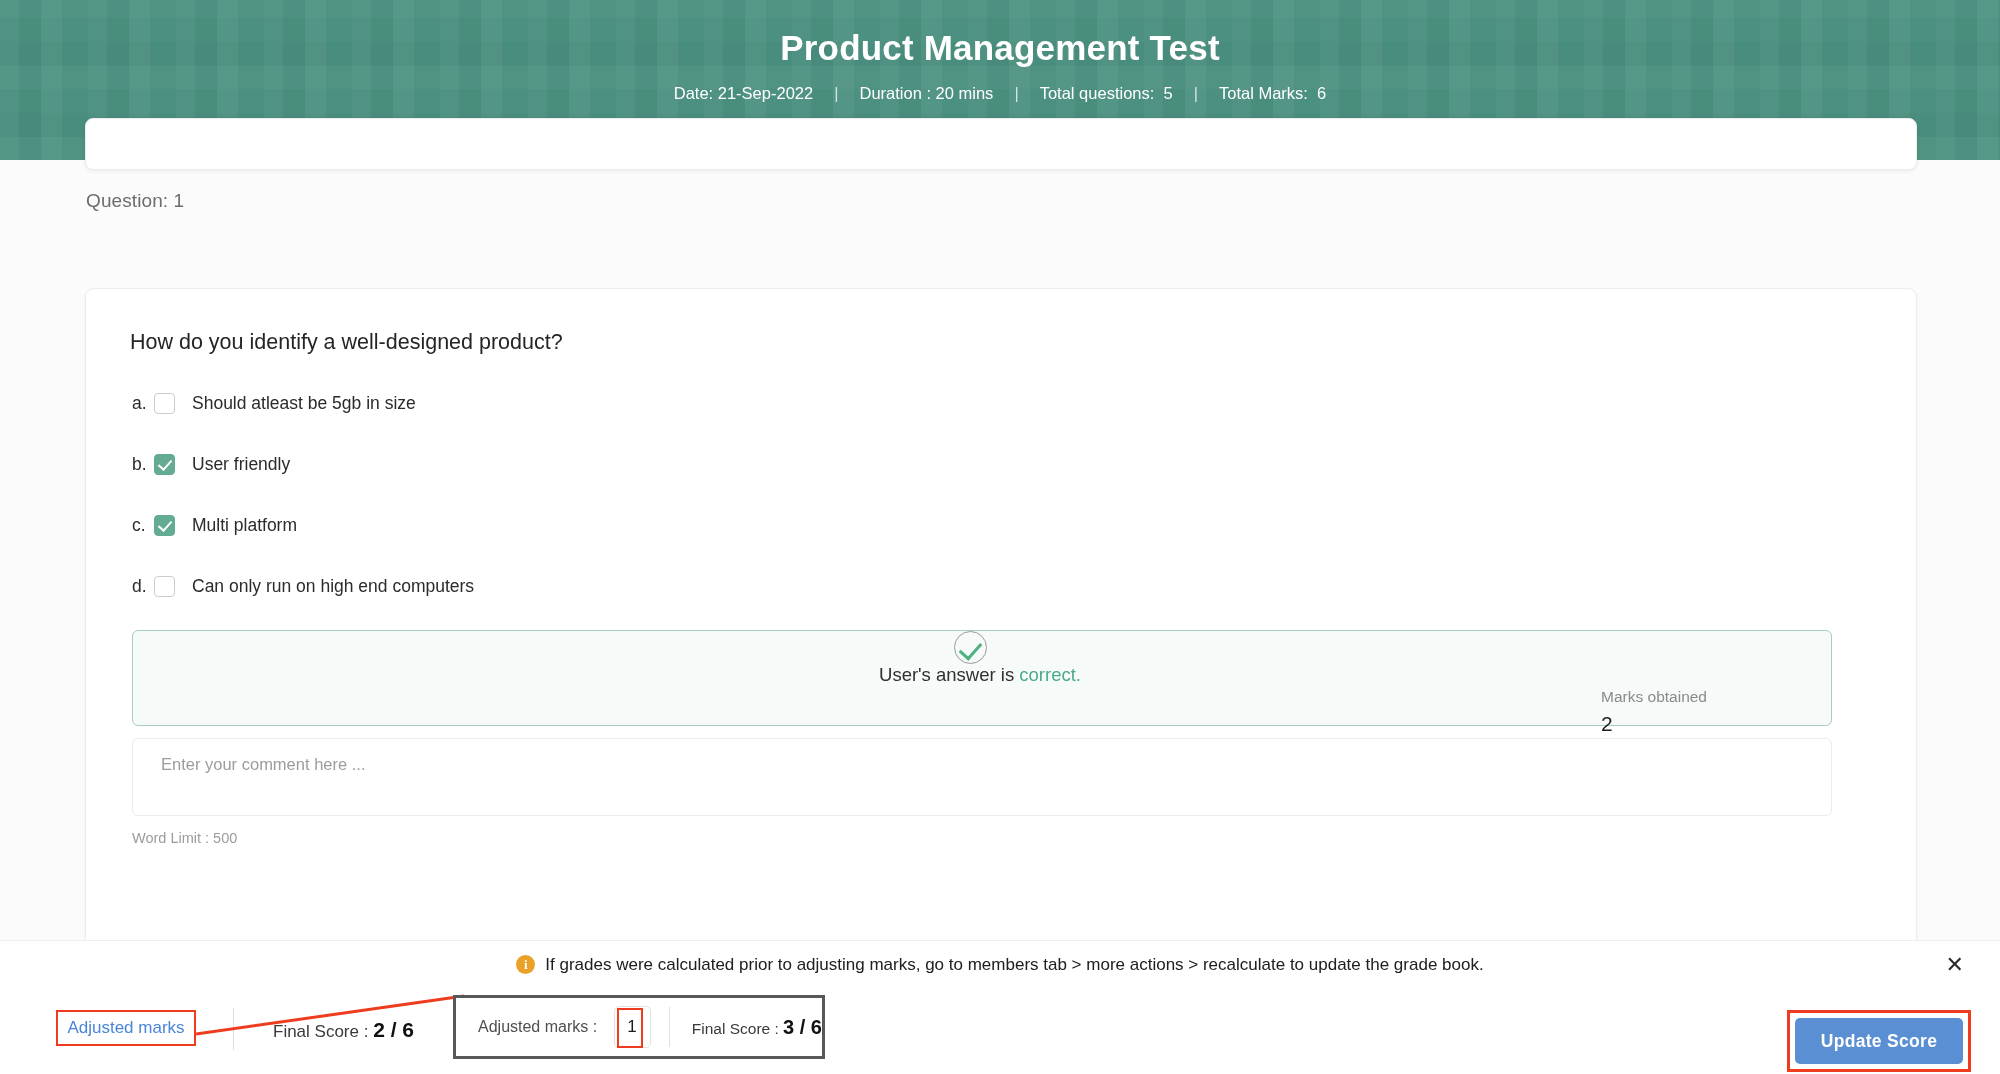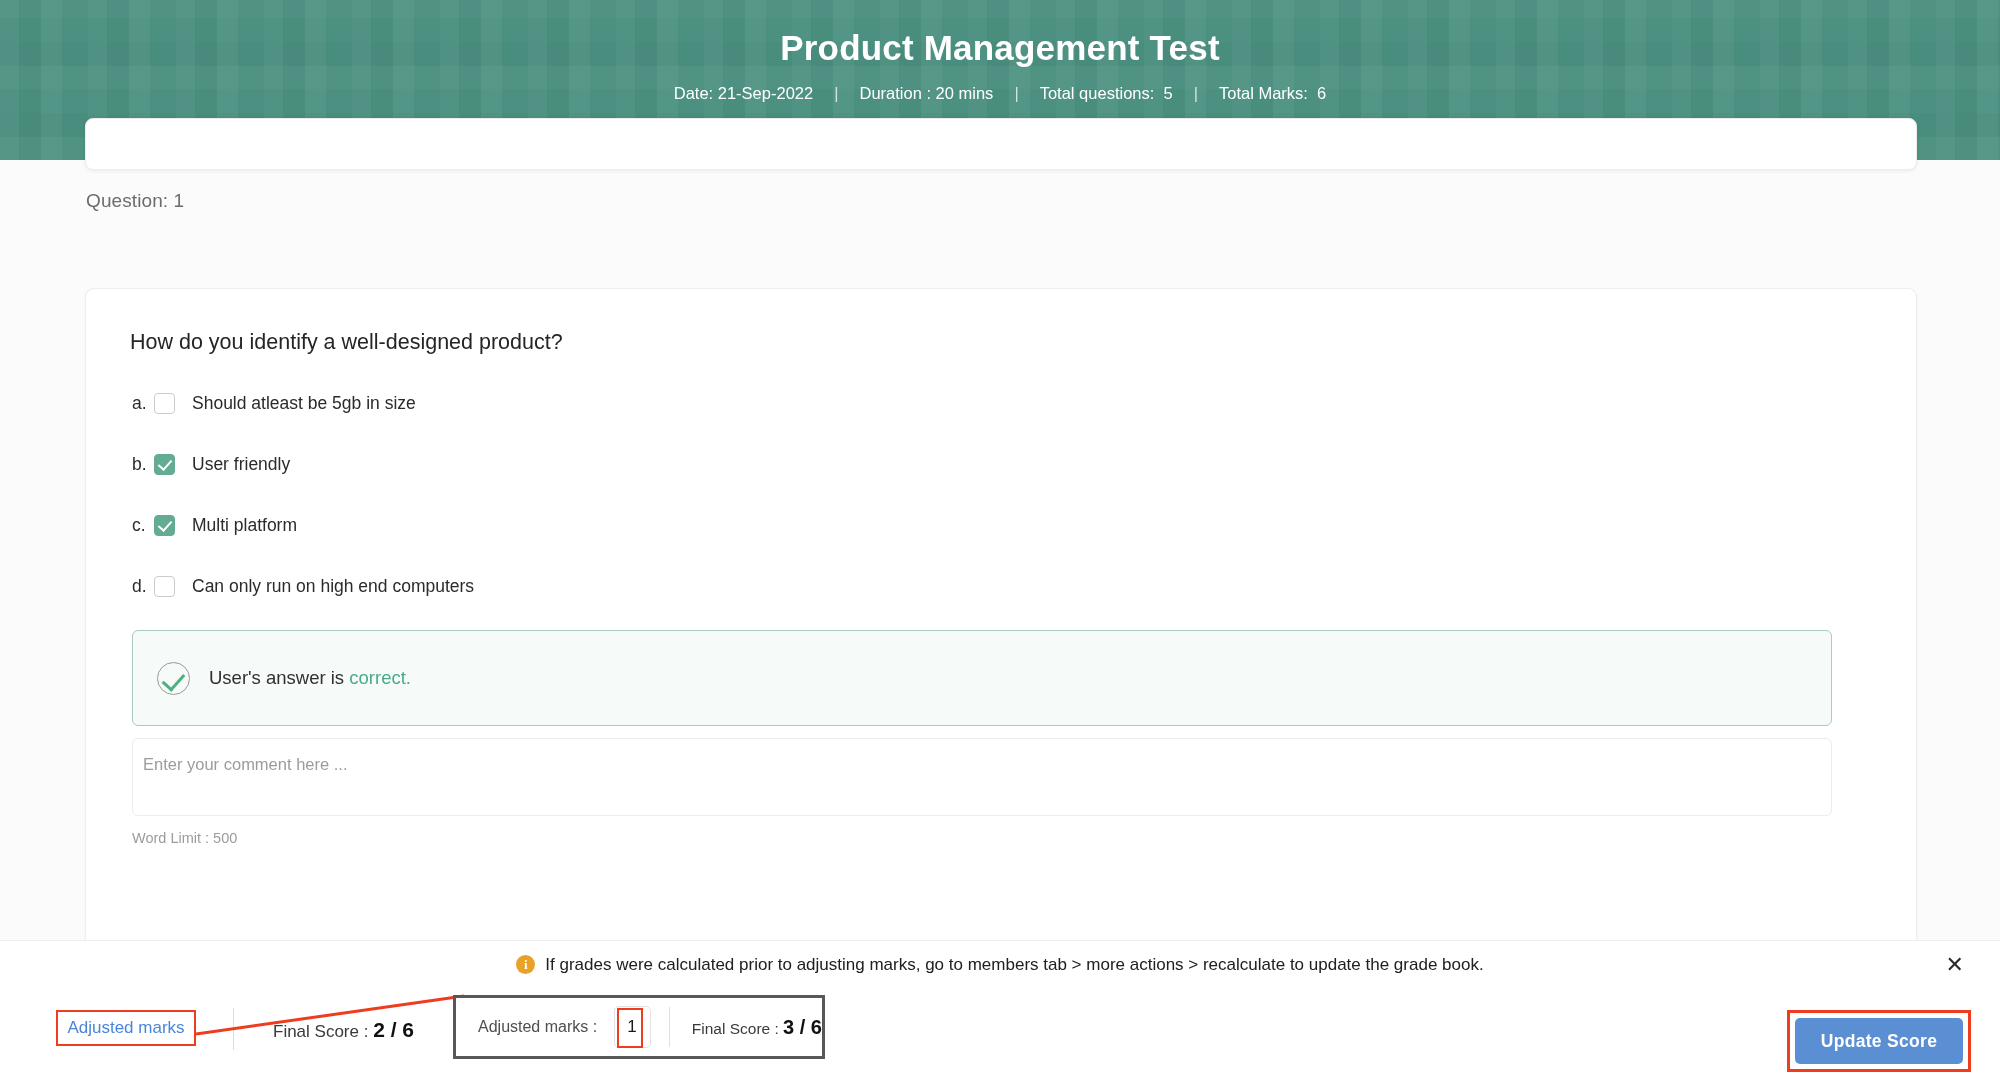--- a/index.html
+++ b/index.html
@@ -167,20 +167,21 @@
     margin-left: 8px;
     width: 1700px;
     height: 96px;
     border: 1px solid #a9cdc0;
     border-radius: 6px;
     background: #f6faf8;
     display: flex;
     align-items: center;
     padding: 0 28px 0 24px;
     position: relative;
+    flex-direction: column;
   }
   .check-circle {
     width: 33px; height: 33px;
     border-radius: 50%;
     border: 1.4px solid #9a9a9a;
     position: relative;
     flex: none;
     margin-right: 19px;
   }
   .check-circle::after {
@@ -222,21 +223,21 @@
     color: #b4b4b4;
   }
   .tc-box {
     margin-top: 12px;
     margin-left: 8px;
     width: 1700px;
     height: 78px;
     border: 1px solid #ececec;
     border-radius: 6px;
     background: #ffffff;
-    padding: 16px 10px;
+    padding: 16px 28px;
   }
   .tc-placeholder {
     font-size: 16.5px;
     color: #9c9c9c;
   }
   .word-limit {
     margin-top: 14px;
     width: 1708px;
     margin-left: 8px;
     text-align: left;
@@ -483,20 +484,24 @@
         <span class="opt-letter">d.</span>
         <span class="opt-box"></span>
         <span class="opt-text">Can only run on high end computers</span>
       </div>
 
     </div>
 
     <div class="result">
       <span class="check-circle"></span>
       <span class="result-text"><span>User's answer is </span><span class="ok">correct.</span></span>
+      <div class="marks-wrap">
+        <div class="marks-label">Marks obtained</div>
+        <div class="marks-value">2</div>
+      </div>
     </div>
 
     <div class="tc-box">
       <span class="tc-placeholder">Enter your comment here ...</span>
     </div>
     <div class="word-limit">Word Limit : 500</div>
 
   </div>
 </div>
 

